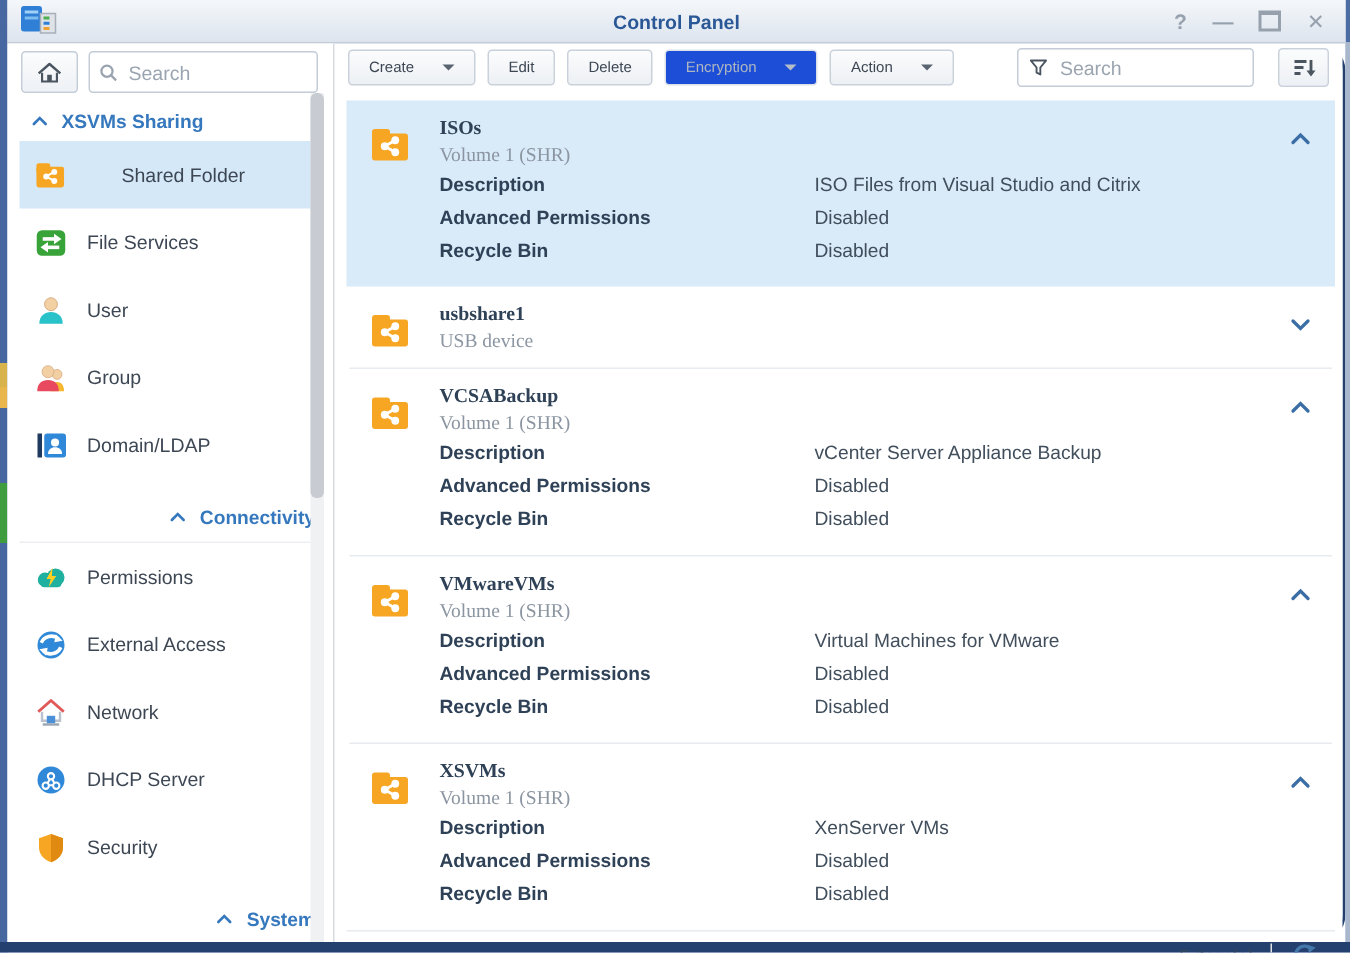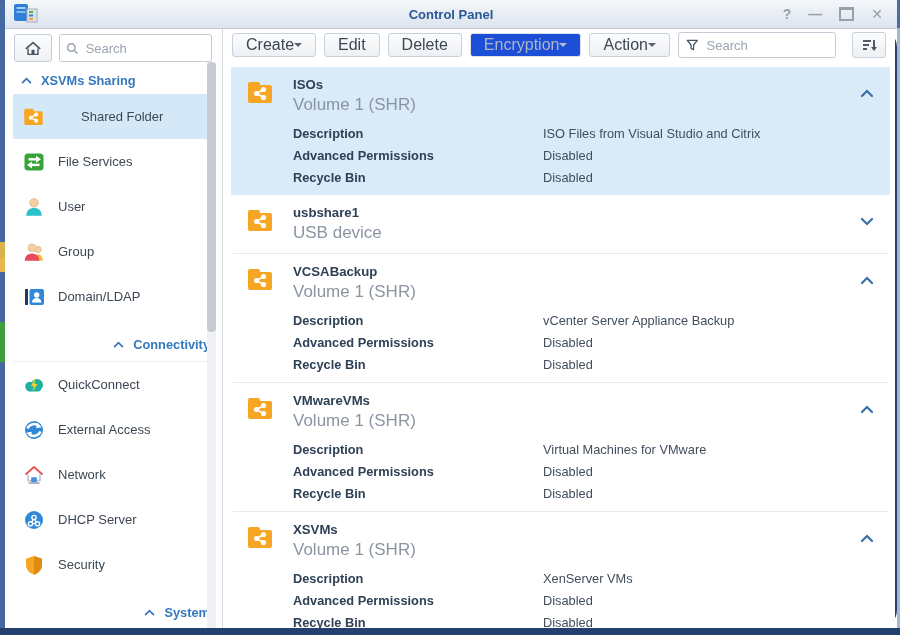--- a/index.html
+++ b/index.html
@@ -51,44 +51,44 @@
     font-size:13px;color:#3d4754;cursor:pointer;}
   .side-item.selected{background:#d5e8f8;gap:36px;}
   .sicon{width:23px;height:23px;flex:0 0 23px;display:flex;align-items:center;justify-content:center;}
   .scroll-track{position:absolute;top:33px;bottom:0;right:6px;width:9px;background:#f0f1f3;}
   .scroll-thumb{position:absolute;top:33px;right:6px;width:9px;height:270px;background:#c8ccd2;border-radius:4px;}
 
   
   .content{flex:1;display:flex;flex-direction:column;min-width:0;background:#fff;}
   .toolbar{height:32px;flex:0 0 32px;display:flex;align-items:center;gap:8px;padding:0 9px;}
   .tbtn{height:24px;padding:0 13px;border:1px solid #c9d1db;border-radius:3px;
-    background:linear-gradient(#fbfcfd,#edf0f4);font-size:16px;color:#3d4754;
-    display:flex;align-items:center;gap:0;cursor:pointer;white-space:nowrap;}
+    background:linear-gradient(#fbfcfd,#edf0f4);font-size:10px;color:#3d4754;
+    display:flex;align-items:center;gap:19px;cursor:pointer;white-space:nowrap;}
   .tbtn.disabled{color:#aeb6c0;border-color:#dce1e8;background:#1d4ed8;cursor:default;}
   .caret{width:0;height:0;border-left:4px solid transparent;border-right:4px solid transparent;border-top:4px solid #5a6470;}
   .tbtn.disabled .caret{border-top-color:#b6bdc7;}
   .filter-box{margin-left:auto;width:142px;height:24px;border:1px solid #c4ccd8;border-radius:3px;
     display:flex;align-items:center;gap:6px;padding:0 7px;background:#fff;}
   .filter-box input{border:none;outline:none;width:100%;font-size:13px;color:#3d4754;background:transparent;
     font-family:"Liberation Sans","DejaVu Sans",sans-serif;}
   .filter-box input::placeholder{color:#9aa4b0;}
   .sort-btn{width:32px;height:24px;border:1px solid #c9d1db;border-radius:3px;margin-left:8px;
     background:linear-gradient(#fbfcfd,#edf0f4);display:flex;align-items:center;justify-content:center;cursor:pointer;}
 
   .list{flex:1;display:flex;flex-direction:column;padding:6px 5px 0 8px;min-height:0;}
   .group{position:relative;padding:8px 0 10px 0;}
   .group.selected{background:#d9eaf8;}
-  .group-head{display:flex;align-items:flex-start;padding:2px 0 0 14px;position:relative;min-height:34px;}
+  .group-head{display:flex;align-items:flex-end;padding:2px 0 0 14px;position:relative;min-height:34px;font-family:Liberation Serif, serif;}
   .gicon{width:30px;height:30px;flex:0 0 30px;}
   .g-text{margin-left:18px;}
   .g-name{font-size:13.2px;font-weight:bold;color:#2e4156;line-height:16px;}
-  .g-loc{font-size:17px;color:#8b95a1;margin-top:2px;}
+  .g-loc{font-size:13px;color:#8b95a1;margin-top:2px;}
   .g-chevron{position:absolute;right:16px;top:9px;cursor:pointer;}
   .g-rows{margin:4px 0 0 62px;}
-  .g-row{display:flex;height:22px;align-items:flex-end;font-size:12.8px;}
+  .g-row{display:flex;height:22px;align-items:flex-start;font-size:12.8px;}
   .g-label{width:250px;font-weight:bold;color:#2e4156;}
   .g-value{color:#414e5c;}
   .sep{border-top:1px solid #e7eaee;margin:0 2px;}
   .footer{margin-top:auto;height:32px;flex:0 0 32px;border-top:1px solid #e7eaee;
     display:flex;align-items:center;justify-content:flex-end;gap:11px;padding-right:9px;
     font-size:12.8px;color:#33475c;}
   .vdiv{width:1px;height:17px;background:#dfe3e8;}
   .refresh-btn{display:flex;align-items:center;justify-content:center;width:22px;height:22px;cursor:pointer;}
 </style>
 </head>
@@ -227,21 +227,21 @@
 
         <div class="side-item">
           <span class="sicon">
             <svg width="22" height="22" viewBox="0 0 22 22">
               <circle cx="7" cy="12.5" r="4.8" fill="#1fb0a0"></circle>
               <circle cx="14" cy="11" r="6" fill="#1fb0a0"></circle>
               <rect x="4" y="12" width="14" height="5.5" rx="2.7" fill="#1fb0a0"></rect>
               <polygon points="12,4.5 8,12 10.8,12 9.5,17.5 14.5,10 11.6,10" fill="#ffd024"></polygon>
             </svg>
           </span>
-          <span class="slabel">QuickConnect</span>
+          <span class="slabel">Permissions</span>
         </div>
 
         <div class="side-item">
           <span class="sicon">
             <svg width="22" height="22" viewBox="0 0 22 22">
               <circle cx="11" cy="11" r="9" fill="#2f88d8"></circle>
               <path d="M4.5 9.5 a7.2 7.2 0 0 1 11.5-2.5" stroke="#fff" stroke-width="2.4" fill="none"></path>
               <polygon points="14.2,3.8 18.8,8.2 13.2,9.2" fill="#fff"></polygon>
               <path d="M17.5 12.5 a7.2 7.2 0 0 1 -11.5 2.5" stroke="#fff" stroke-width="2.4" fill="none"></path>
               <polygon points="7.8,18.2 3.2,13.8 8.8,12.8" fill="#fff"></polygon>

